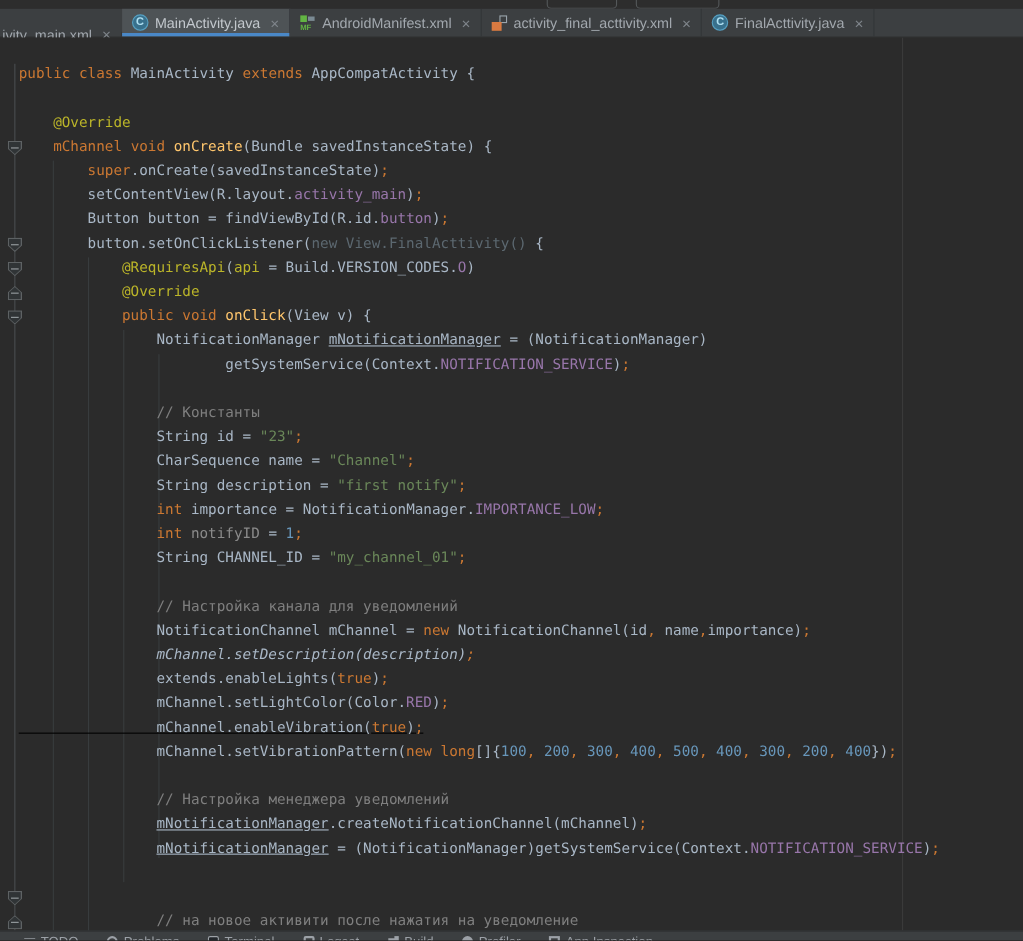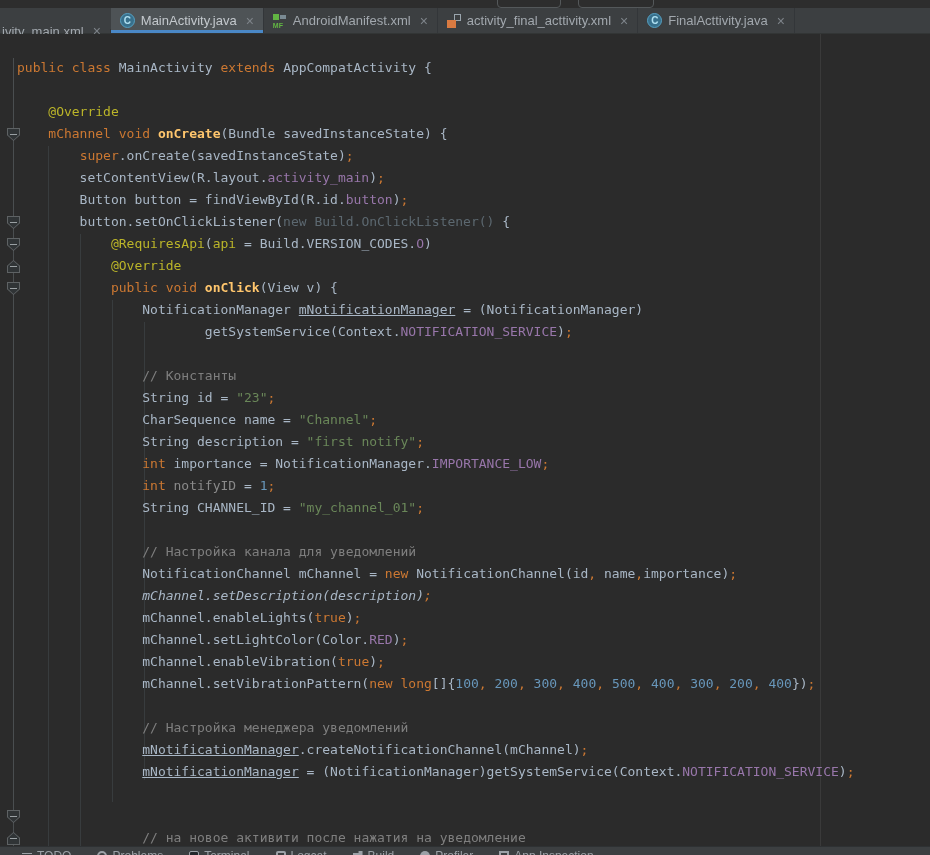--- a/index.html
+++ b/index.html
@@ -30,21 +30,21 @@
 
   
   #editor{position:absolute;left:0;top:34px;width:930px;height:812px;background:#2B2B2B;overflow:hidden;}
   #fold-line{position:absolute;left:13px;top:24px;width:1px;height:788px;background:#4A4E50;}
   .indent-guide{position:absolute;width:1px;background:#383C3E;}
   #margin-guide{position:absolute;left:820px;top:0;width:1px;height:812px;background:#3A3A3A;}
   #code-lines{position:absolute;left:0;top:23px;width:930px;}
   .code-line{position:absolute;left:17px;height:22px;line-height:22px;white-space:pre;
              font-family:"DejaVu Sans Mono",monospace;font-size:13px;}
   .sg.t{color:#A9B7C6}.sg.k{color:#CC7832}.sg.s{color:#6A8759}.sg.n{color:#6897BB}
-  .sg.c{color:#7F7F7F}.sg.a{color:#BBB529}.sg.m{color:#FFC66D;font-weight:bold}
+  .sg.c{color:#7F7F7F}.sg.a{color:#BBB529}.sg.m{color:#FFC66D;font-weight:normal}
   .sg.i{color:#9876AA;}.sg.f{color:#5C6870}.sg.g{color:#8A8A8A}
   .sg.u{color:#A9B7C6;text-decoration:underline}.sg.p{color:#CC7832}
 
   .fold-marker{position:absolute;left:7px;width:13px;height:13px;background:#5E6264;}
   .fold-marker.down{clip-path:polygon(0 0,100% 0,100% 55%,50% 100%,0 55%);}
   .fold-marker.up{clip-path:polygon(50% 0,100% 45%,100% 100%,0 100%,0 45%);}
   .fold-marker::after{content:"";position:absolute;inset:1px;background:#303436;clip-path:inherit;}
   .fold-marker::before{content:"";position:absolute;left:3px;right:3px;top:6px;height:1px;background:#9AA0A3;z-index:2;}
 
   
@@ -121,41 +121,41 @@
     <div class="indent-guide" style="left:144px;top:288px;height:458px;"></div>
     <div id="margin-guide"></div>
     <div id="code-lines">
         <div class="code-line" style="top: 0px;"><span class="sg k">public class </span><span class="sg t">MainActivity </span><span class="sg k">extends </span><span class="sg t">AppCompatActivity {</span></div>
         <div class="code-line" style="top: 22px;"></div>
         <div class="code-line" style="top: 44px;"><span class="sg t">    </span><span class="sg a">@Override</span></div>
         <div class="code-line" style="top: 66px;"><span class="sg t">    </span><span class="sg k">mChannel void </span><span class="sg m">onCreate</span><span class="sg t">(Bundle savedInstanceState) {</span></div>
         <div class="code-line" style="top: 88px;"><span class="sg t">        </span><span class="sg k">super</span><span class="sg t">.onCreate(savedInstanceState)</span><span class="sg p">;</span></div>
         <div class="code-line" style="top: 110px;"><span class="sg t">        setContentView(R.layout.</span><span class="sg i">activity_main</span><span class="sg t">)</span><span class="sg p">;</span></div>
         <div class="code-line" style="top: 132px;"><span class="sg t">        Button button = findViewById(R.id.</span><span class="sg i">button</span><span class="sg t">)</span><span class="sg p">;</span></div>
-        <div class="code-line" style="top: 154px;"><span class="sg t">        button.setOnClickListener(</span><span class="sg f">new Build.OnClickListener() </span><span class="sg t">{</span></div>
+        <div class="code-line" style="top: 154px;"><span class="sg t">        button.setOnClickListener(</span><span class="sg f">new View.FinalActtivity() </span><span class="sg t">{</span></div>
         <div class="code-line" style="top: 176px;"><span class="sg t">            </span><span class="sg a">@RequiresApi</span><span class="sg t">(</span><span class="sg a">api</span><span class="sg t"> = Build.VERSION_CODES.</span><span class="sg i">O</span><span class="sg t">)</span></div>
         <div class="code-line" style="top: 198px;"><span class="sg t">            </span><span class="sg a">@Override</span></div>
         <div class="code-line" style="top: 220px;"><span class="sg t">            </span><span class="sg k">public void </span><span class="sg m">onClick</span><span class="sg t">(View v) {</span></div>
         <div class="code-line" style="top: 242px;"><span class="sg t">                NotificationManager </span><span class="sg u">mNotificationManager</span><span class="sg t"> = (NotificationManager)</span></div>
         <div class="code-line" style="top: 264px;"><span class="sg t">                        getSystemService(Context.</span><span class="sg i">NOTIFICATION_SERVICE</span><span class="sg t">)</span><span class="sg p">;</span></div>
         <div class="code-line" style="top: 286px;"></div>
         <div class="code-line" style="top: 308px;"><span class="sg t">                </span><span class="sg c">// Константы</span></div>
         <div class="code-line" style="top: 330px;"><span class="sg t">                String id = </span><span class="sg s">"23"</span><span class="sg p">;</span></div>
         <div class="code-line" style="top: 352px;"><span class="sg t">                CharSequence name = </span><span class="sg s">"Channel"</span><span class="sg p">;</span></div>
         <div class="code-line" style="top: 374px;"><span class="sg t">                String description = </span><span class="sg s">"first notify"</span><span class="sg p">;</span></div>
         <div class="code-line" style="top: 396px;"><span class="sg t">                </span><span class="sg k">int</span><span class="sg t"> importance = NotificationManager.</span><span class="sg i">IMPORTANCE_LOW</span><span class="sg p">;</span></div>
         <div class="code-line" style="top: 418px;"><span class="sg t">                </span><span class="sg k">int</span><span class="sg t"> </span><span class="sg g">notifyID</span><span class="sg t"> = </span><span class="sg n">1</span><span class="sg p">;</span></div>
         <div class="code-line" style="top: 440px;"><span class="sg t">                String CHANNEL_ID = </span><span class="sg s">"my_channel_01"</span><span class="sg p">;</span></div>
         <div class="code-line" style="top: 462px;"></div>
         <div class="code-line" style="top: 484px;"><span class="sg t">                </span><span class="sg c">// Настройка канала для уведомлений</span></div>
         <div class="code-line" style="top: 506px;"><span class="sg t">                NotificationChannel mChannel = </span><span class="sg k">new</span><span class="sg t"> NotificationChannel(id</span><span class="sg p">,</span><span class="sg t"> name</span><span class="sg p">,</span><span class="sg t">importance)</span><span class="sg p">;</span></div>
         <div class="code-line" style="top: 528px; font-style: italic;"><span class="sg t">                mChannel.setDescription(description)</span><span class="sg p">;</span></div>
-        <div class="code-line" style="top: 550px;"><span class="sg t">                mChannel.enableLights(</span><span class="sg k">true</span><span class="sg t">)</span><span class="sg p">;</span></div>
+        <div class="code-line" style="top: 550px;"><span class="sg t">                extends.enableLights(</span><span class="sg k">true</span><span class="sg t">)</span><span class="sg p">;</span></div>
         <div class="code-line" style="top: 572px;"><span class="sg t">                mChannel.setLightColor(Color.</span><span class="sg i">RED</span><span class="sg t">)</span><span class="sg p">;</span></div>
-        <div class="code-line" style="top: 594px;"><span class="sg t">                mChannel.enableVibration(</span><span class="sg k">true</span><span class="sg t">)</span><span class="sg p">;</span></div>
+        <div class="code-line" style="top: 594px; text-decoration: underline;"><span class="sg t">                mChannel.enableVibration(</span><span class="sg k">true</span><span class="sg t">)</span><span class="sg p">;</span></div>
         <div class="code-line" style="top: 616px;"><span class="sg t">                mChannel.setVibrationPattern(</span><span class="sg k">new long</span><span class="sg t">[]{</span><span class="sg n">100</span><span class="sg p">,</span><span class="sg t"> </span><span class="sg n">200</span><span class="sg p">,</span><span class="sg t"> </span><span class="sg n">300</span><span class="sg p">,</span><span class="sg t"> </span><span class="sg n">400</span><span class="sg p">,</span><span class="sg t"> </span><span class="sg n">500</span><span class="sg p">,</span><span class="sg t"> </span><span class="sg n">400</span><span class="sg p">,</span><span class="sg t"> </span><span class="sg n">300</span><span class="sg p">,</span><span class="sg t"> </span><span class="sg n">200</span><span class="sg p">,</span><span class="sg t"> </span><span class="sg n">400</span><span class="sg t">})</span><span class="sg p">;</span></div>
         <div class="code-line" style="top: 638px;"></div>
         <div class="code-line" style="top: 660px;"><span class="sg t">                </span><span class="sg c">// Настройка менеджера уведомлений</span></div>
         <div class="code-line" style="top: 682px;"><span class="sg t">                </span><span class="sg u">mNotificationManager</span><span class="sg t">.createNotificationChannel(mChannel)</span><span class="sg p">;</span></div>
         <div class="code-line" style="top: 704px;"><span class="sg t">                </span><span class="sg u">mNotificationManager</span><span class="sg t"> = (NotificationManager)getSystemService(Context.</span><span class="sg i">NOTIFICATION_SERVICE</span><span class="sg t">)</span><span class="sg p">;</span></div>
         <div class="code-line" style="top: 726px;"></div>
         <div class="code-line" style="top: 748px;"><span class="sg t">                </span></div>
         <div class="code-line" style="top: 770px;"><span class="sg t">                </span><span class="sg c">// на новое активити после нажатия на уведомление</span></div>
       </div>
     <div id="gutter-markers">

